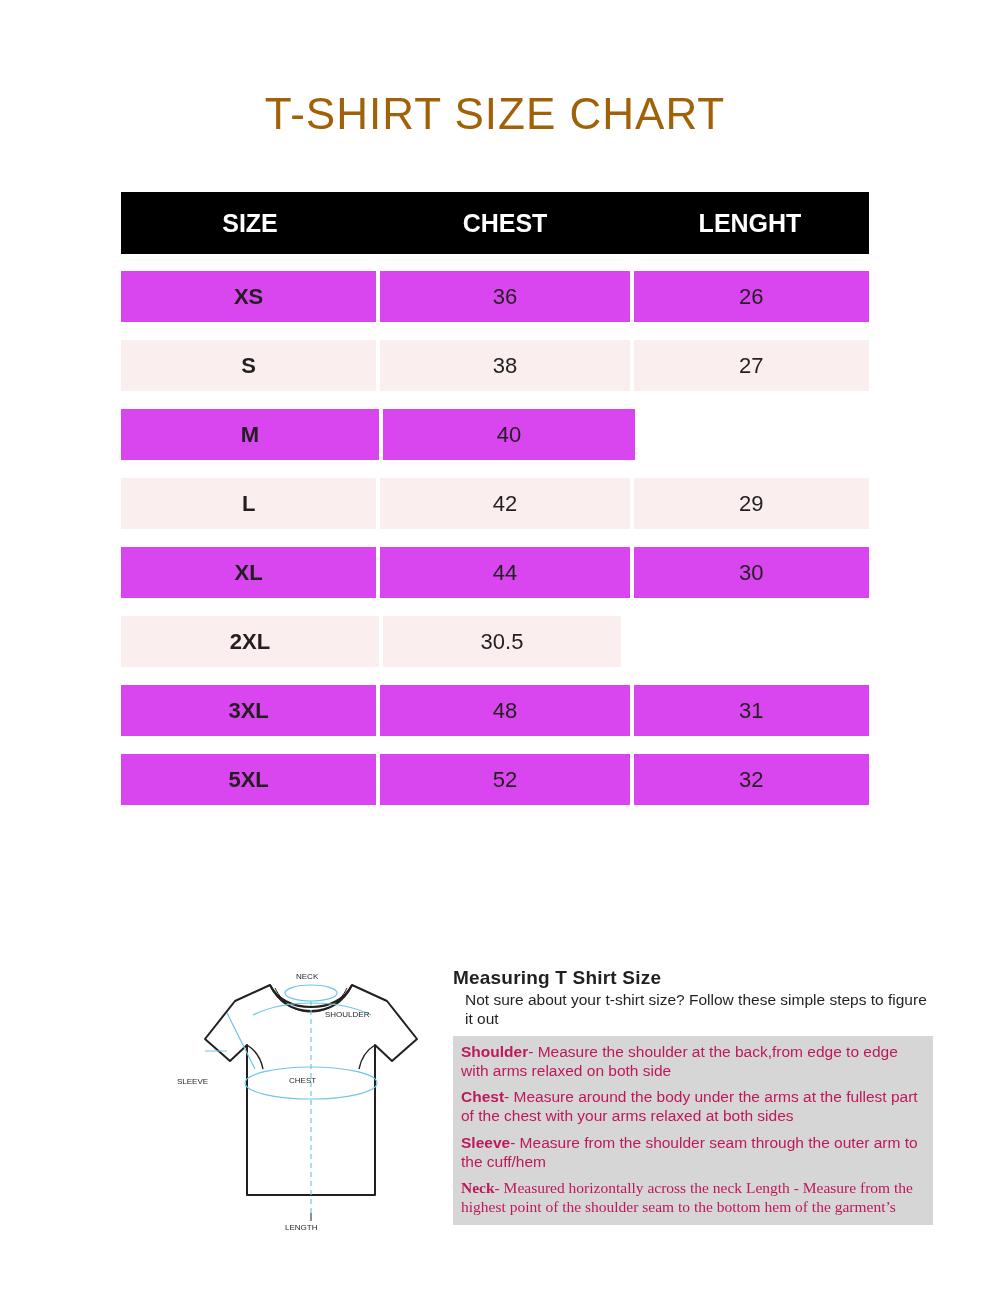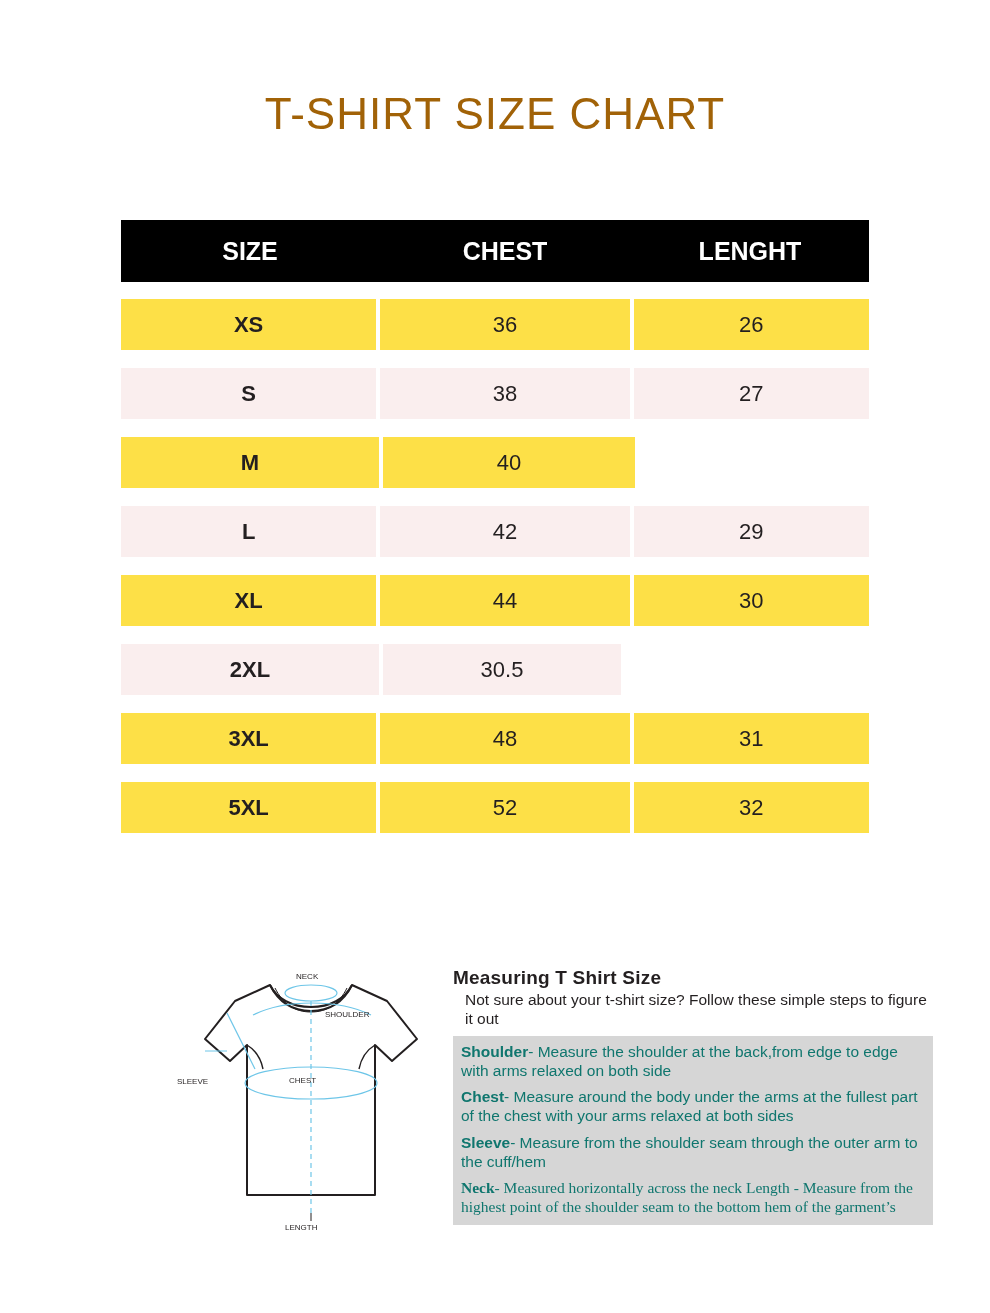--- a/index.html
+++ b/index.html
@@ -28,21 +28,21 @@
     font-size: 44px;
     font-weight: 400;
     letter-spacing: 1px;
     color: #a16207;
     padding-top: 92px;
     line-height: 1;
   }
 
   
   .table-wrap {
-    margin: 84px auto 0 auto;
+    margin: 56px auto 0 auto;
     width: 748px;
   }
   .head-bar {
     background: #000000;
     display: flex;
     width: 748px;
     height: 62px;
     align-items: center;
     margin: 0 auto;
   }
@@ -74,21 +74,21 @@
     font-size: 22px;
   }
   .cell.size-cell {
     font-weight: bold;
     font-size: 22px;
   }
   .row .c1 { width: 258px; margin-right: 4px; }
   .row .c2 { width: 252px; margin-right: 4px; }
   .row .c3 { width: 238px; }
 
-  .row.odd .cell { background: #fde047; }
+  .row.odd .cell { background: #d946ef; }
   .row.even .cell { background: #faeeee; }
 
   
   .bottom {
     position: absolute;
     left: 12px;
     top: 955px;
     width: 990px;
     height: 300px;
     display: flex;
@@ -121,21 +121,21 @@
     margin: 0 0 7px 12px;
   }
   .measure-box {
     background: #d6d6d6;
     padding: 6px 8px 8px 8px;
   }
   .measure-item {
     font-size: 15.5px;
     line-height: 1.24;
     margin-bottom: 7px;
-    color: #0f766e;
+    color: #be185d;
   }
   .measure-item:last-child { margin-bottom: 0; font-family: Liberation Serif, serif; }
   .measure-item b { font-weight: bold; }
 
   .lbl {
     font-size: 8px;
     fill: #231f20;
     font-family: "Liberation Sans", sans-serif;
   }
 </style>

